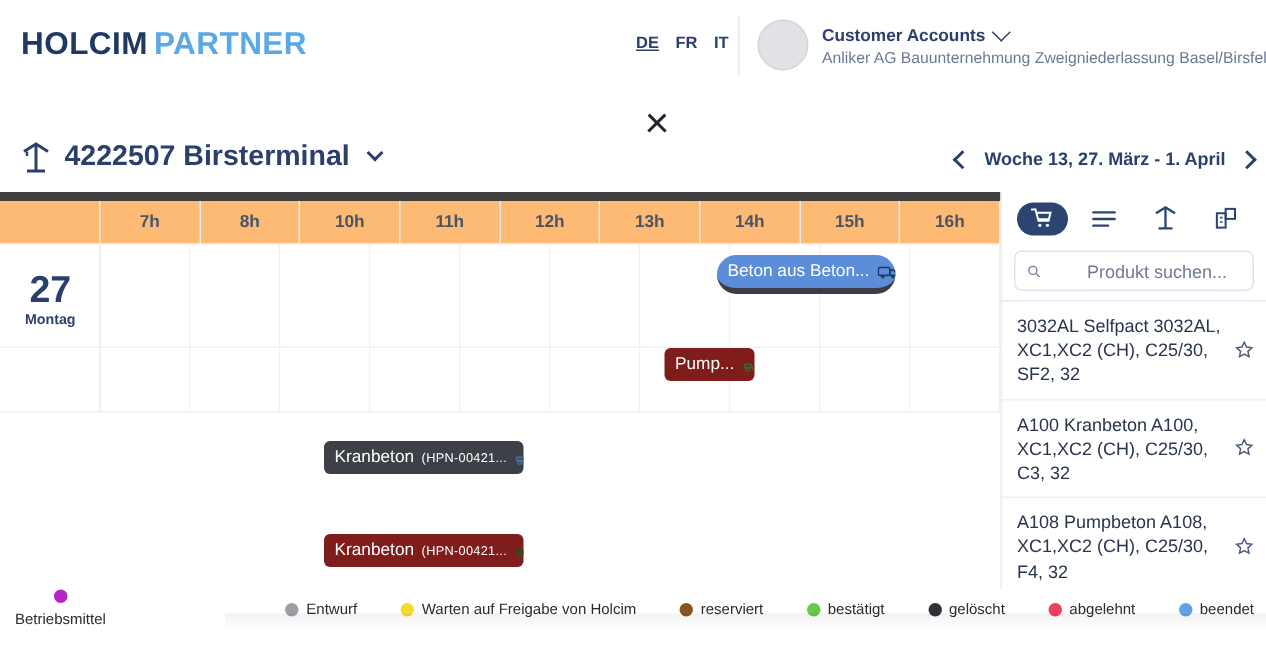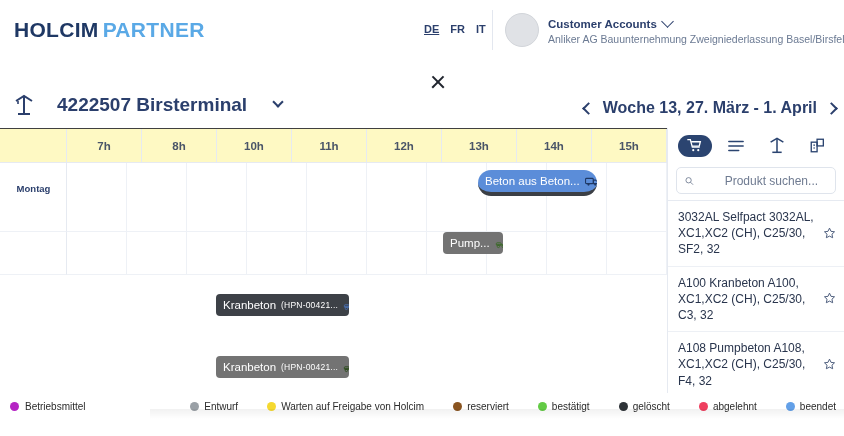--- a/index.html
+++ b/index.html
@@ -33,33 +33,33 @@
           transform: rotate(45deg); position: relative; top:-3px; }
 
   
   .close-x { position:absolute; left:430px; top:74px; width:16px; height:16px; cursor:pointer; }
   .close-x:before, .close-x:after { content:""; position:absolute; left:0; top:7px; width:16px; height:2.3px; background:#20252e; }
   .close-x:before { transform: rotate(45deg); }
   .close-x:after  { transform: rotate(-45deg); }
 
   
   .titlerow { position:absolute; left:0; top:94px; width:844px; height:34px; }
-  .site-title { position:absolute; left:14px; top:0; display:flex; align-items:center; gap:23px;
+  .site-title { position:absolute; left:14px; top:0; display:flex; align-items:center; gap:9px;
                 font-size:19px; font-weight:800; color:#2b3f6c; cursor:pointer; }
   .chev-sm { display:inline-block; width:8px; height:8px; border-right:2px solid #2b3f6c; border-bottom:2px solid #2b3f6c;
              transform: rotate(45deg); position:relative; top:-3px; margin-left:4px;}
   .weeknav { position:absolute; right:8px; top:5px; display:flex; align-items:center; gap:10px;
-             font-size:16px; font-weight:700; color:#2b3f6c; }
+             font-size:12px; font-weight:700; color:#2b3f6c; }
   .arw { width:9px; height:9px; border-top:2px solid #2b3f6c; border-right:2px solid #2b3f6c; cursor:pointer; }
   .arw.l { transform: rotate(-135deg); }
   .arw.r { transform: rotate(45deg); }
 
   
   .cal { position:absolute; left:0; top:128px; width:667px; height:265px; }
-  .cal-head { display:flex; height:35px; background:#fef9c3; border-top:1px solid #404040; border-bottom:1px solid #e6eaf1; }
+  .cal-head { display:flex; height:35px; background:#fdba74; border-top:6px solid #404040; border-bottom:1px solid #e6eaf1; }
   .cal-head .daycol { width:67px; flex:none; border-right:1px solid #e6eaf1; }
   .cal-head .hr { flex:1; border-right:1px solid #e6eaf1; display:flex; align-items:center; justify-content:center;
                   font-size:11.5px; color:#4a5568; font-weight:600; }
   .cal-body { position:relative; }
   .grow { display:flex; }
   .grow .daycol { width:67px; flex:none; border-right:1px solid #e6eaf1; border-bottom:1px solid #eef1f6;
                   position:relative; background:#fff; }
   .grow .cell { flex:1; border-right:1px solid #eef1f6; border-bottom:1px solid #eef1f6; background:#fff; }
   .r1 .daycol, .r1 .cell { height:69px; }
   .r2 .daycol, .r2 .cell { height:118px; }
@@ -67,21 +67,21 @@
   .daylabel { position:absolute; left:0; width:67px; text-align:center; }
   .daynum { font-size:25px; font-weight:800; color:#2b3f6c; line-height:1; }
   .dayname { font-size:9.5px; font-weight:700; color:#2b3f6c; margin-top:2px; }
 
   
   .ev { position:absolute; height:22px; border-radius:4px; display:flex; align-items:center; gap:5px;
         padding:0 7px; font-size:11.5px; color:#fff; white-space:nowrap; cursor:pointer; overflow:hidden; }
   .ev .sub { font-size:8.5px; letter-spacing:.2px; }
   .ev .ico { margin-left:auto; display:flex; align-items:center; }
   .ev.blue { background:#5b8dd9; border-bottom:4px solid #3b3f45; height:26px; border-radius:13px; }
-  .ev.green { background:#737373; }
+  .ev.green { background:#7f1d1d; }
   .ev.dark { background:#3d4147; }
 
   
   .panel { position:absolute; left:667px; top:128px; width:177px; height:265px; border-left:1px solid #e6eaf1; background:#fff; }
   .tabs { display:flex; align-items:center; justify-content:space-around; height:35px; padding:0 6px; }
   .tab { width:34px; height:22px; border-radius:11px; display:flex; align-items:center; justify-content:center; cursor:pointer; }
   .tab.active { background:#2b4470; }
   .tab svg { display:block; }
   .searchwrap { margin:4px 8px 6px; height:27px; border:1px solid #dfe4ec; border-radius:5px;
                 display:flex; align-items:center; gap:6px; padding:0 8px; background:#fff; }
@@ -90,21 +90,21 @@
   .plist { height:193px; overflow:hidden; }
   .prow { display:flex; align-items:center; gap:4px; padding:8px 8px 8px 10px; border-top:1px solid #edf0f5;
           min-height:48px; cursor:pointer; }
   .prow:first-child { border-top:1px solid #e6eaf1; }
   .ptext { font-size:12px; line-height:1.35; color:#29354d; flex:1; }
   .star { flex:none; width:13px; height:13px; }
 
   
   .legend { position:absolute; left:0; top:393px; width:844px; height:26px; background:#fff;
             display:flex; align-items:center; font-size:10px; color:#2b2b2b; }
-  .legend .left { margin-left:10px; display:flex; align-items:center; gap:6px; }
+  .legend .left { margin-left:10px; display:flex; align-items:center; gap:6px;flex-direction:column; }
   .legend .right { margin-left:auto; margin-right:8px; display:flex; align-items:center; gap:5px; }
   .li { display:flex; align-items:center; gap:5px; margin-left:8px; white-space:nowrap;padding-left:16px; }
   .dot { width:9px; height:9px; border-radius:50%; flex:none; }
   .shadowbar { position:absolute; left:150px; top:409px; width:694px; height:10px;
                background:linear-gradient(180deg, rgba(0,0,0,0.055), rgba(0,0,0,0)); }
 </style>
 </head>
 <body>
 
 <div id="app">
@@ -157,27 +157,29 @@
     <div class="cal-head">
       <div class="daycol"></div>
       <div class="hr">7h</div>
       <div class="hr">8h</div>
       <div class="hr">10h</div>
       <div class="hr">11h</div>
       <div class="hr">12h</div>
       <div class="hr">13h</div>
       <div class="hr">14h</div>
       <div class="hr">15h</div>
+      <div class="hr">16h</div>
     </div>
 
     <div class="cal-body">
 
       <div class="grow r1">
         <div class="daycol">
           <div class="daylabel" style="top:18px;">
+            <div class="daynum">27</div>
             <div class="dayname">Montag</div>
           </div>
         </div>
         <div class="cell"></div>
         <div class="cell"></div>
         <div class="cell"></div>
         <div class="cell"></div>
         <div class="cell"></div>
         <div class="cell"></div>
         <div class="cell"></div>

